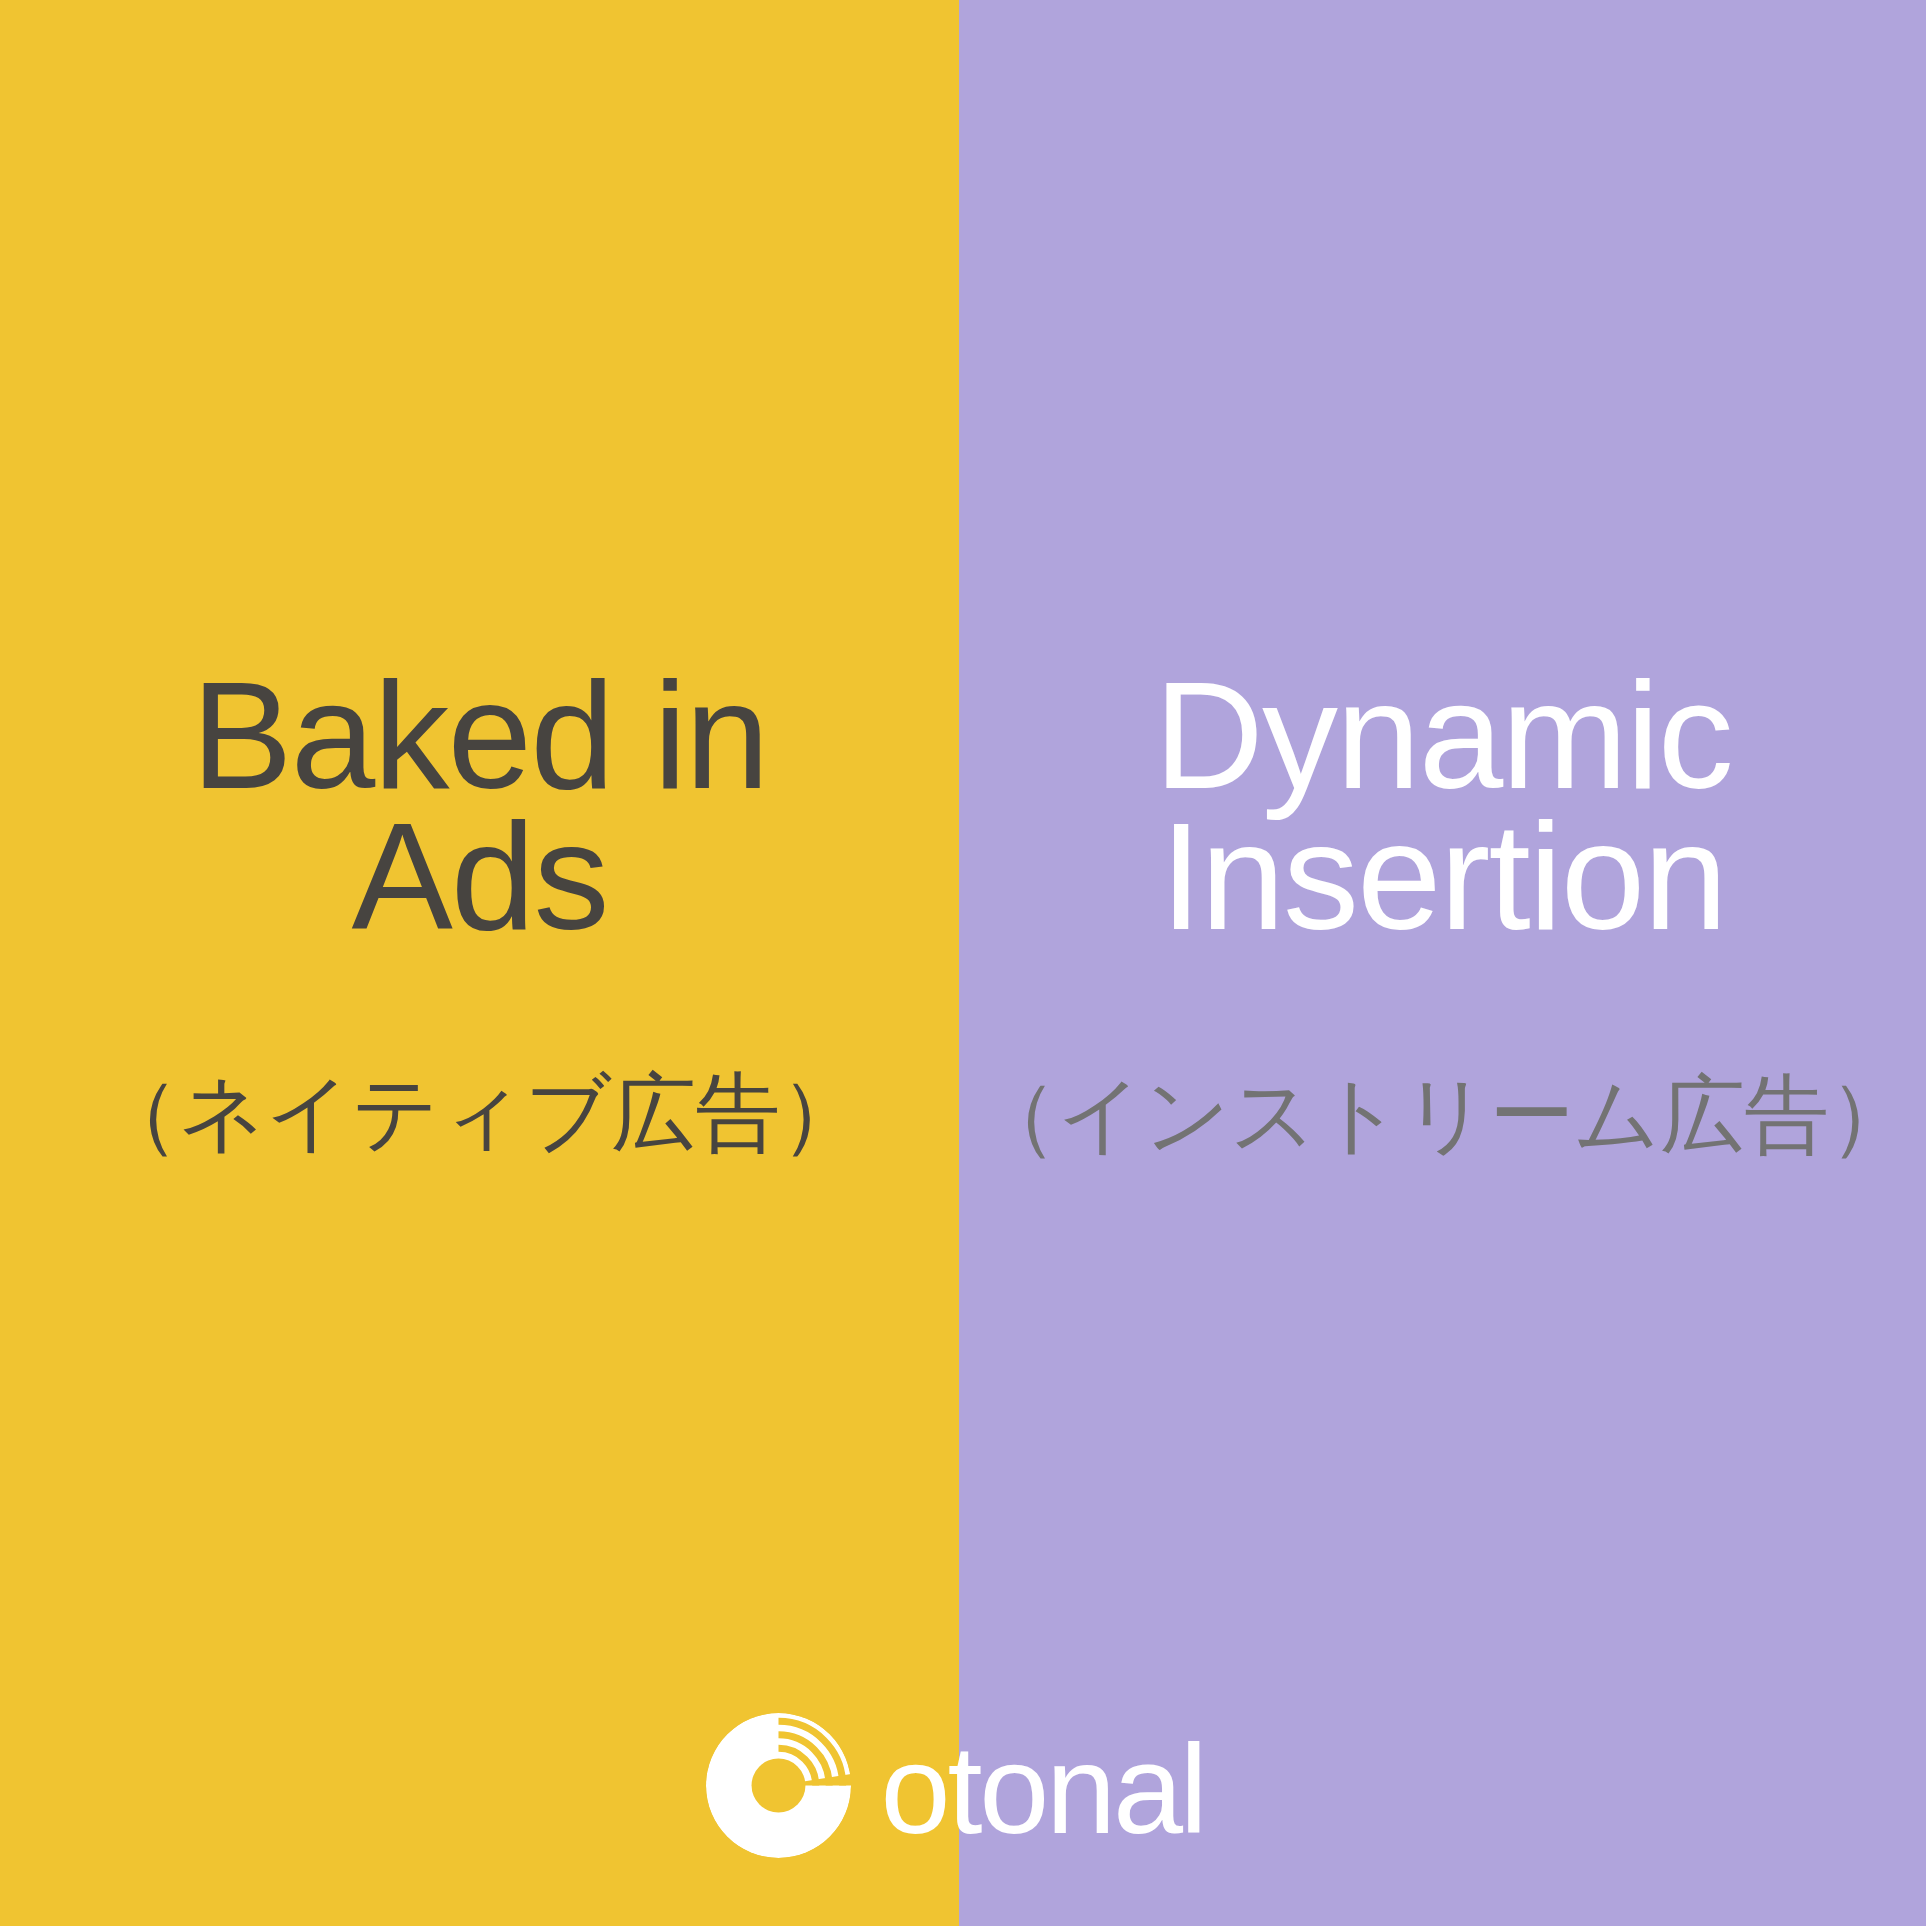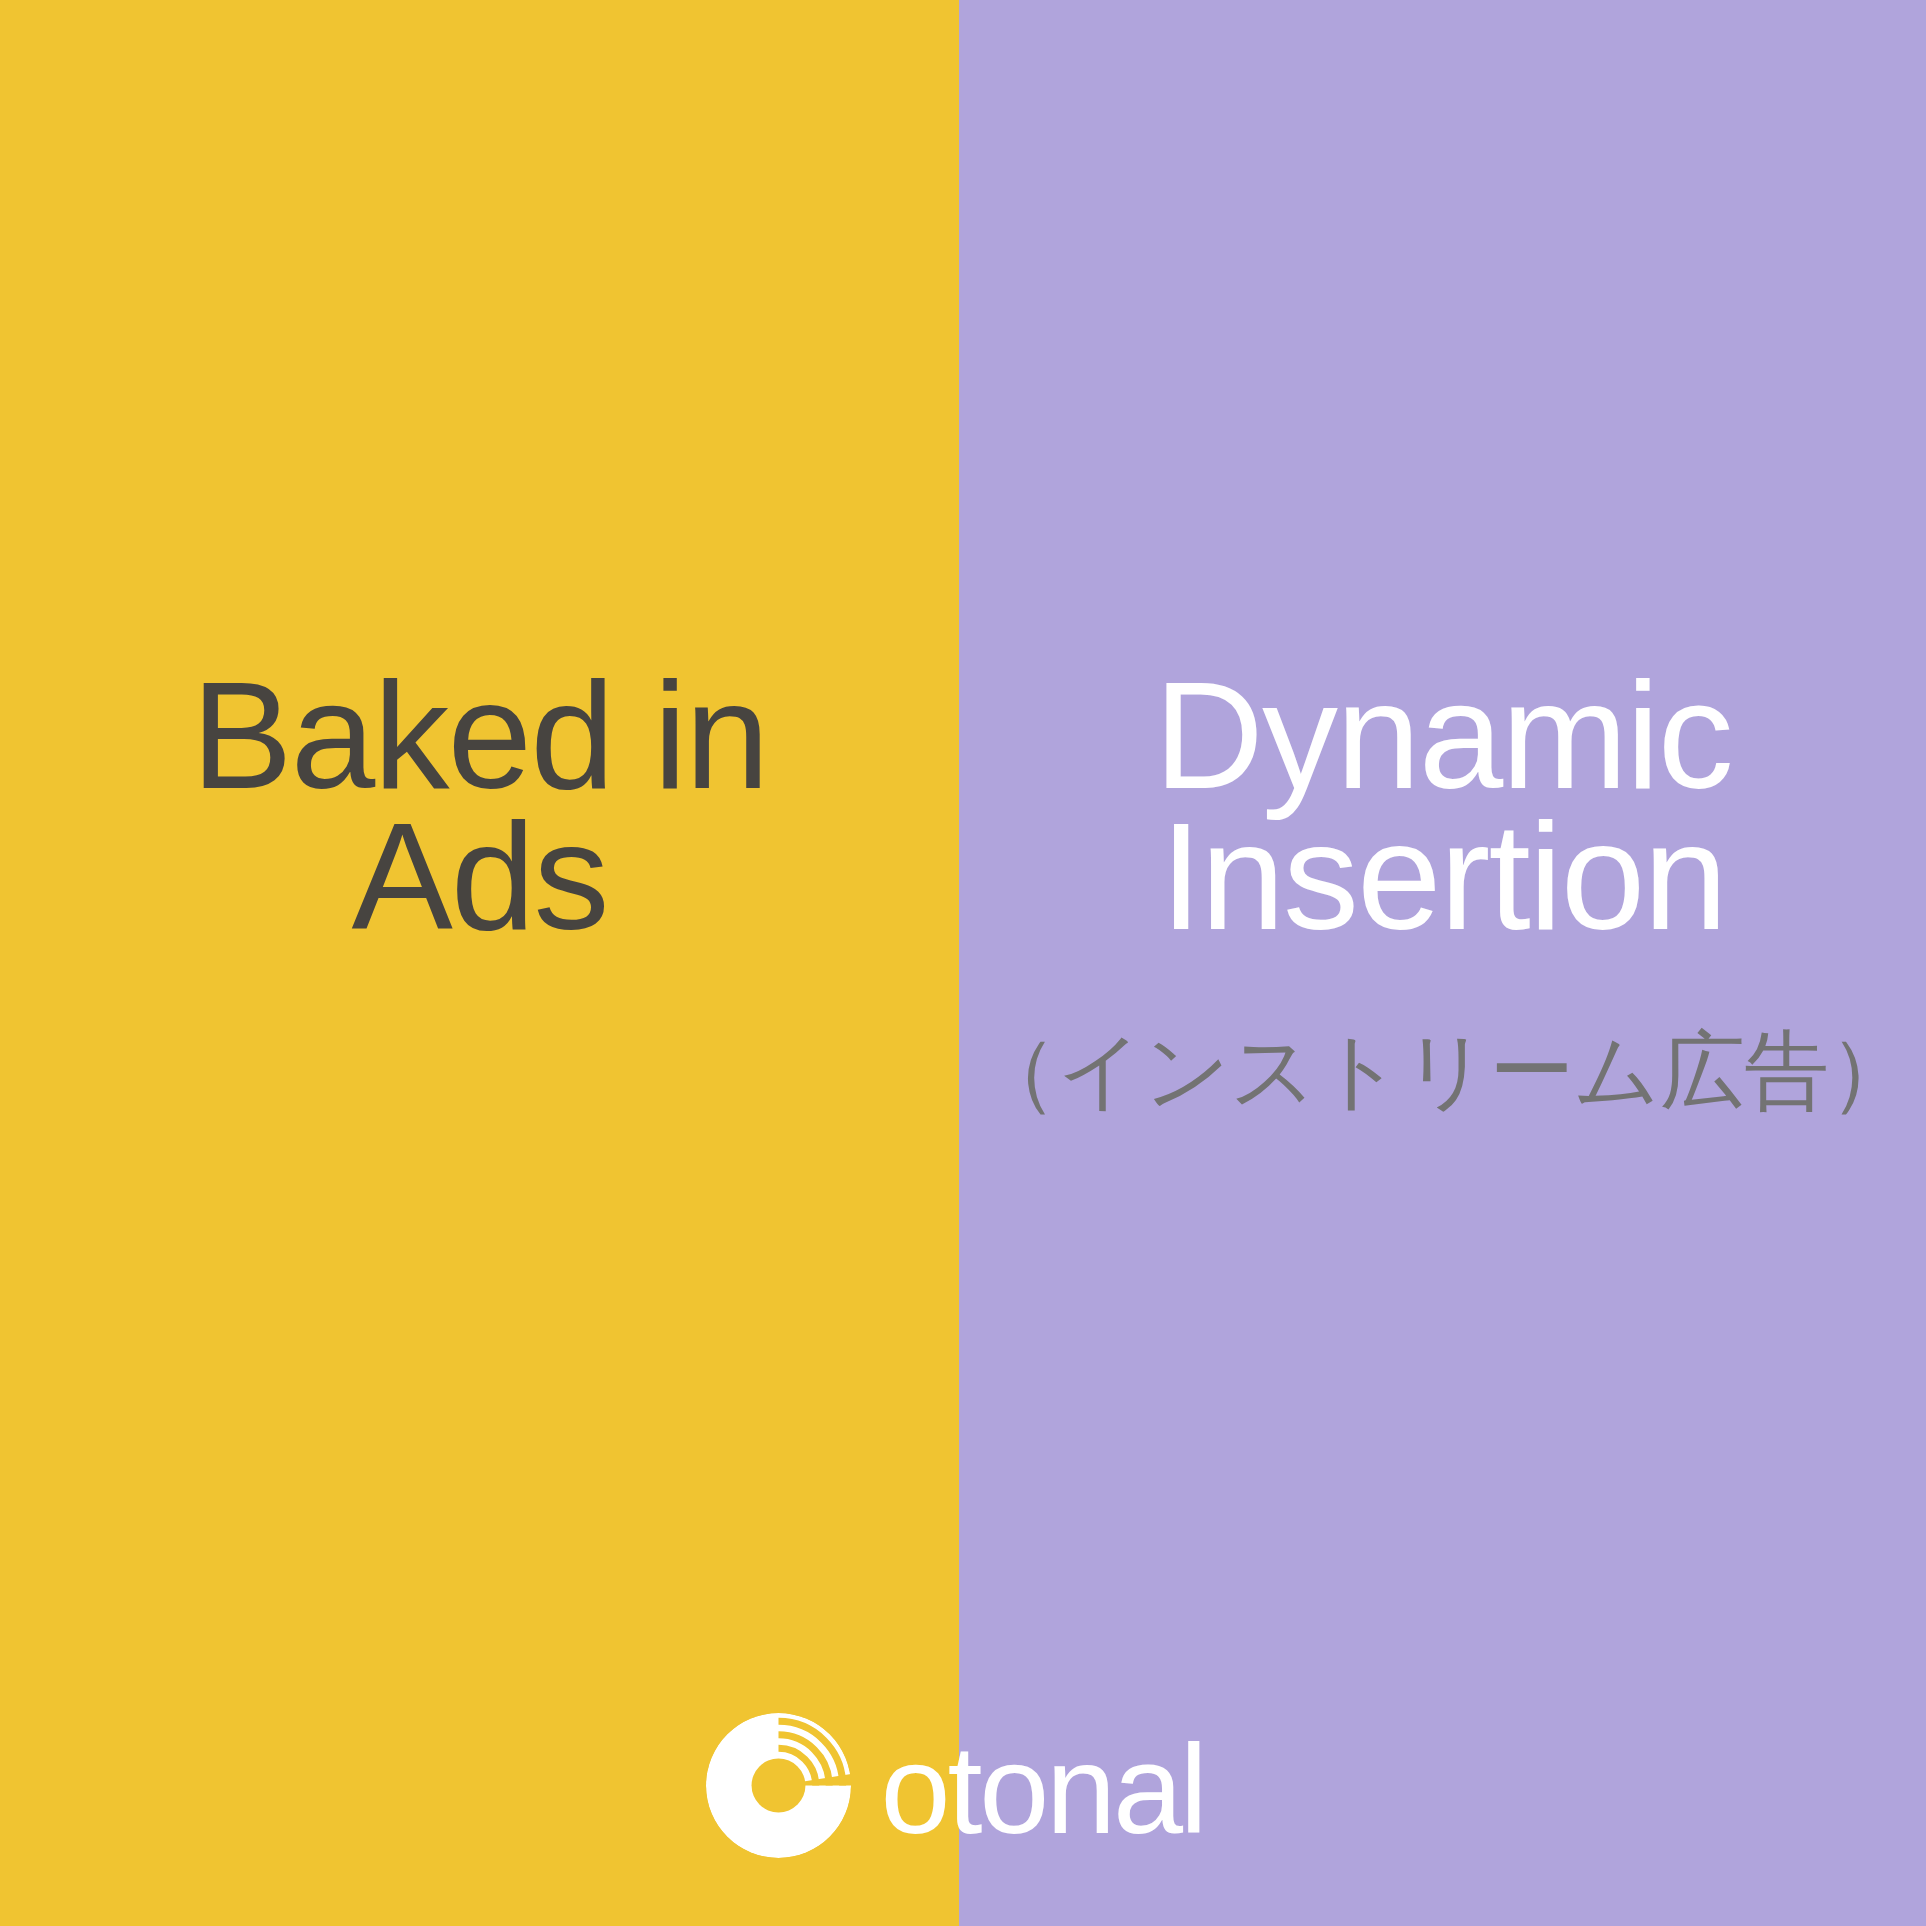--- a/index.html
+++ b/index.html
@@ -35,20 +35,21 @@
   
   .text-col {
     position: absolute;
     top: 0;
     height: 1926px;
     display: flex;
     flex-direction: column;
     justify-content: flex-start;
     align-items: center;
     box-sizing: border-box;
+    gap: 44px;
   }
   #col-left {
     left: 0;
     width: 959px;
     padding-top: 665px;
   }
   #col-right {
     left: 959px;
     width: 968px;
     padding-top: 665px;
@@ -112,20 +113,21 @@
 <body>
 
 <div id="canvas">
 
   <div class="panel" id="panel-left"></div>
   <div class="panel" id="panel-right"></div>
 
   <div class="text-col" id="col-left">
     <div class="headline" id="headline-left">Baked in
 Ads</div>
+    <div class="subline" id="subline-left">（ネイティブ広告）</div>
   </div>
 
   <div class="text-col" id="col-right">
     <div class="headline" id="headline-right">Dynamic
 Insertion</div>
     <div class="subline" id="subline-right">（インストリーム広告）</div>
   </div>
 
   <div id="logo-lockup">
 

